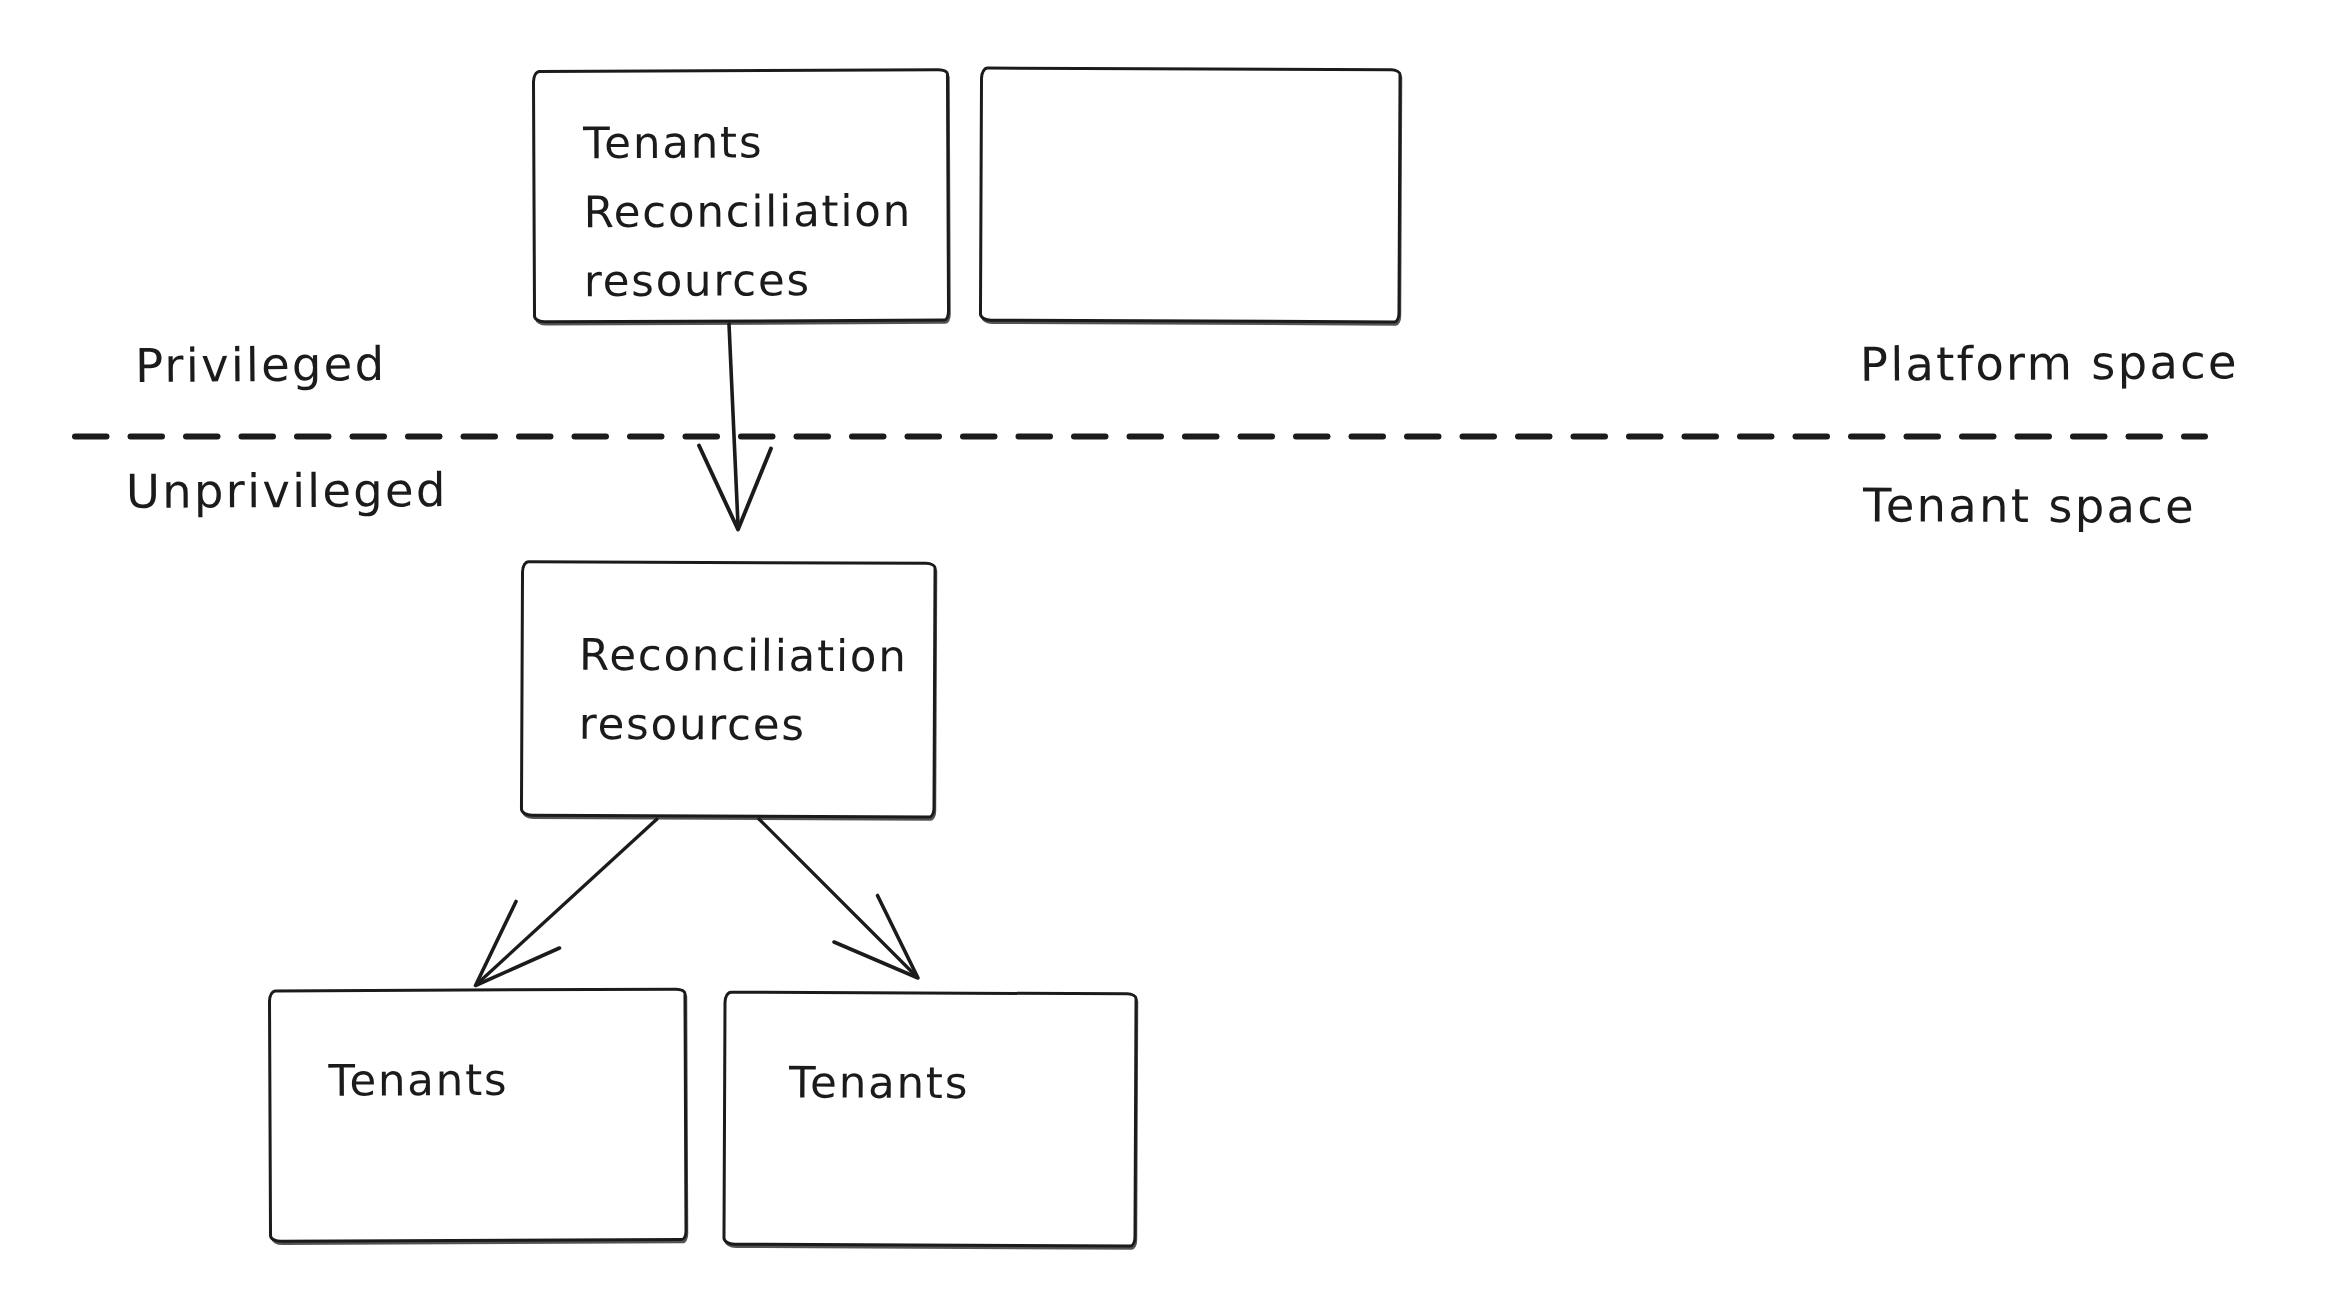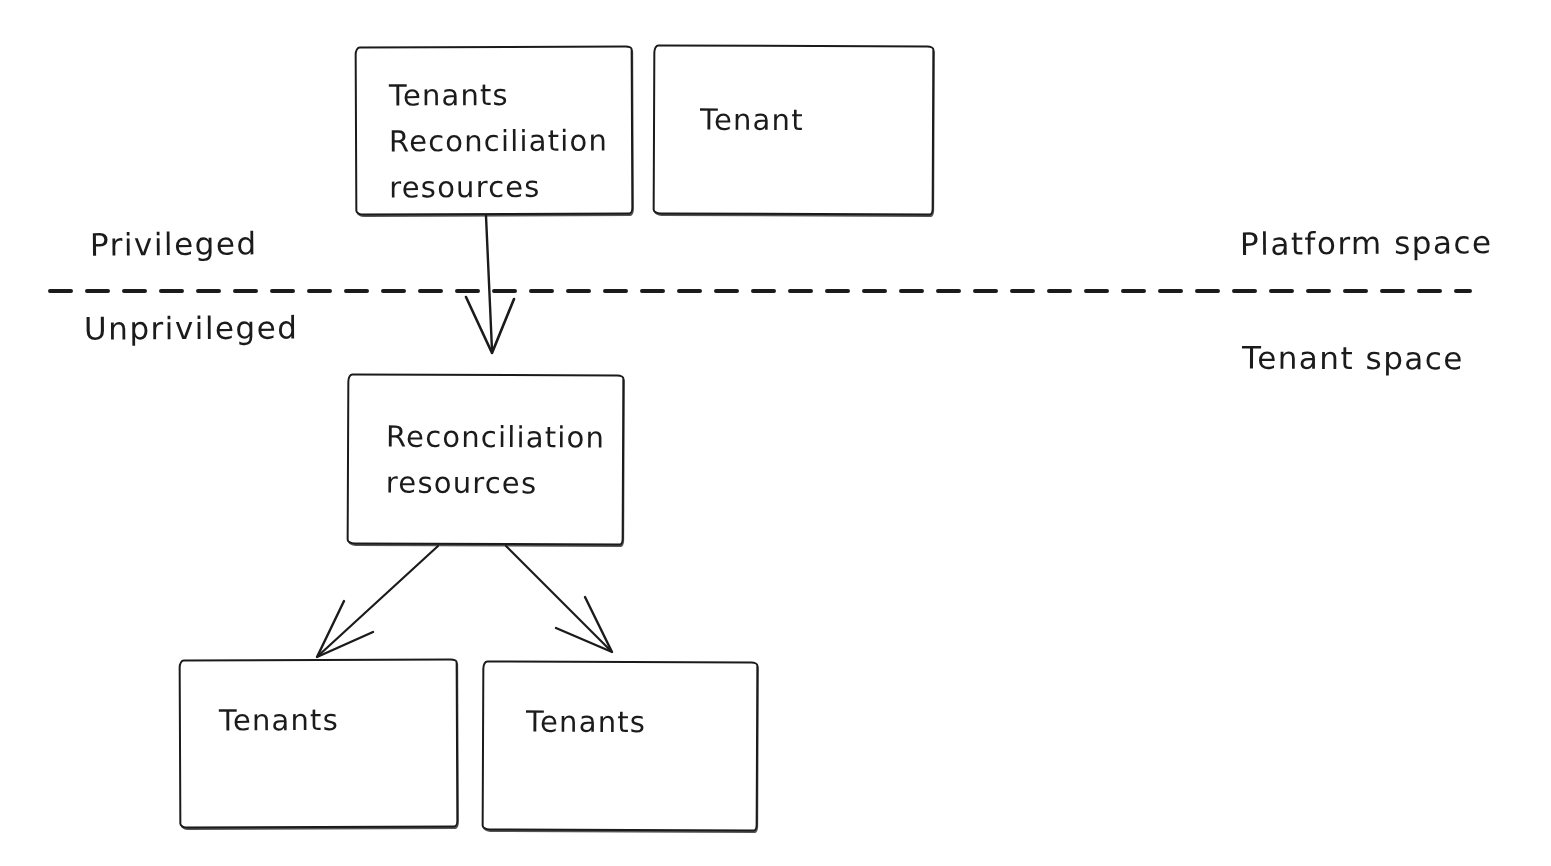--- a/index.html
+++ b/index.html
@@ -51,21 +51,21 @@
   .zone-label {
     position: absolute;
     font-size: 31px;
     letter-spacing: 1.5px;
     color: var(--ink);
     white-space: nowrap;
   }
   #label-privileged    { left: 90px;   top: 226px; transform: rotate(-0.5deg); }
   #label-unprivileged  { left: 84px;   top: 310px; transform: rotate(-0.3deg); }
   #label-platform-space{ left: 1240px; top: 225px; transform: rotate(-0.4deg); }
-  #label-tenant-space  { left: 1242px; top: 340px; transform: rotate(0.2deg); }
+  #label-tenant-space  { left: 1242px; top: 320px; transform: rotate(0.2deg); }
 
   svg .stroke {
     stroke: var(--ink);
     fill: none;
     stroke-linecap: round;
     stroke-linejoin: round;
   }
 </style>
 </head>
 <body>
@@ -92,21 +92,20 @@
     </g>
   </svg>
 
   <div class="node node-tilt-a" id="box-tenants-reconciliation-resources">
     <div class="node-text">Tenants</div>
     <div class="node-text">Reconciliation</div>
     <div class="node-text">resources</div>
   </div>
 
   <div class="node node-tilt-b" id="box-tenant-crs">
-    <div class="node-text">Tenant</div>
   </div>
 
   <div class="node node-tilt-b" id="box-reconciliation-resources">
     <div class="node-text">Reconciliation</div>
     <div class="node-text">resources</div>
   </div>
 
   <div class="node node-tilt-a" id="box-tenants-namespaces">
     <div class="node-text">Tenants</div>
   </div>

